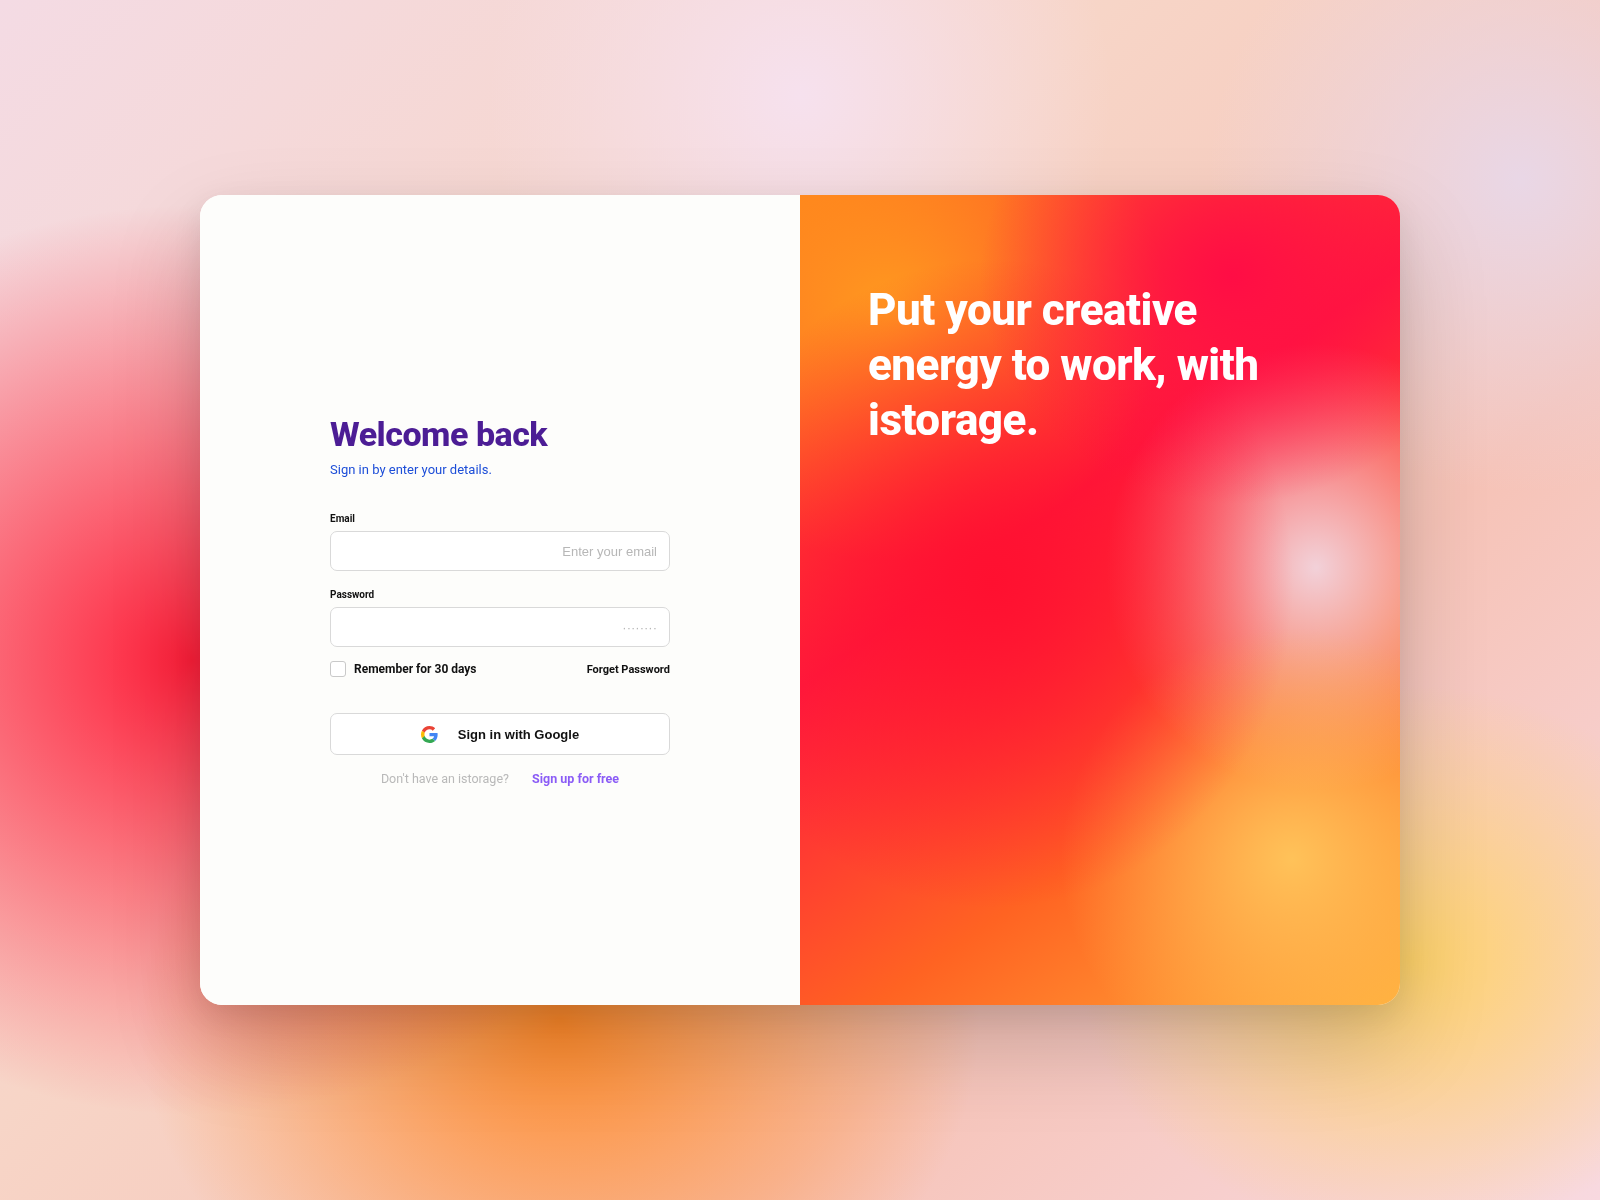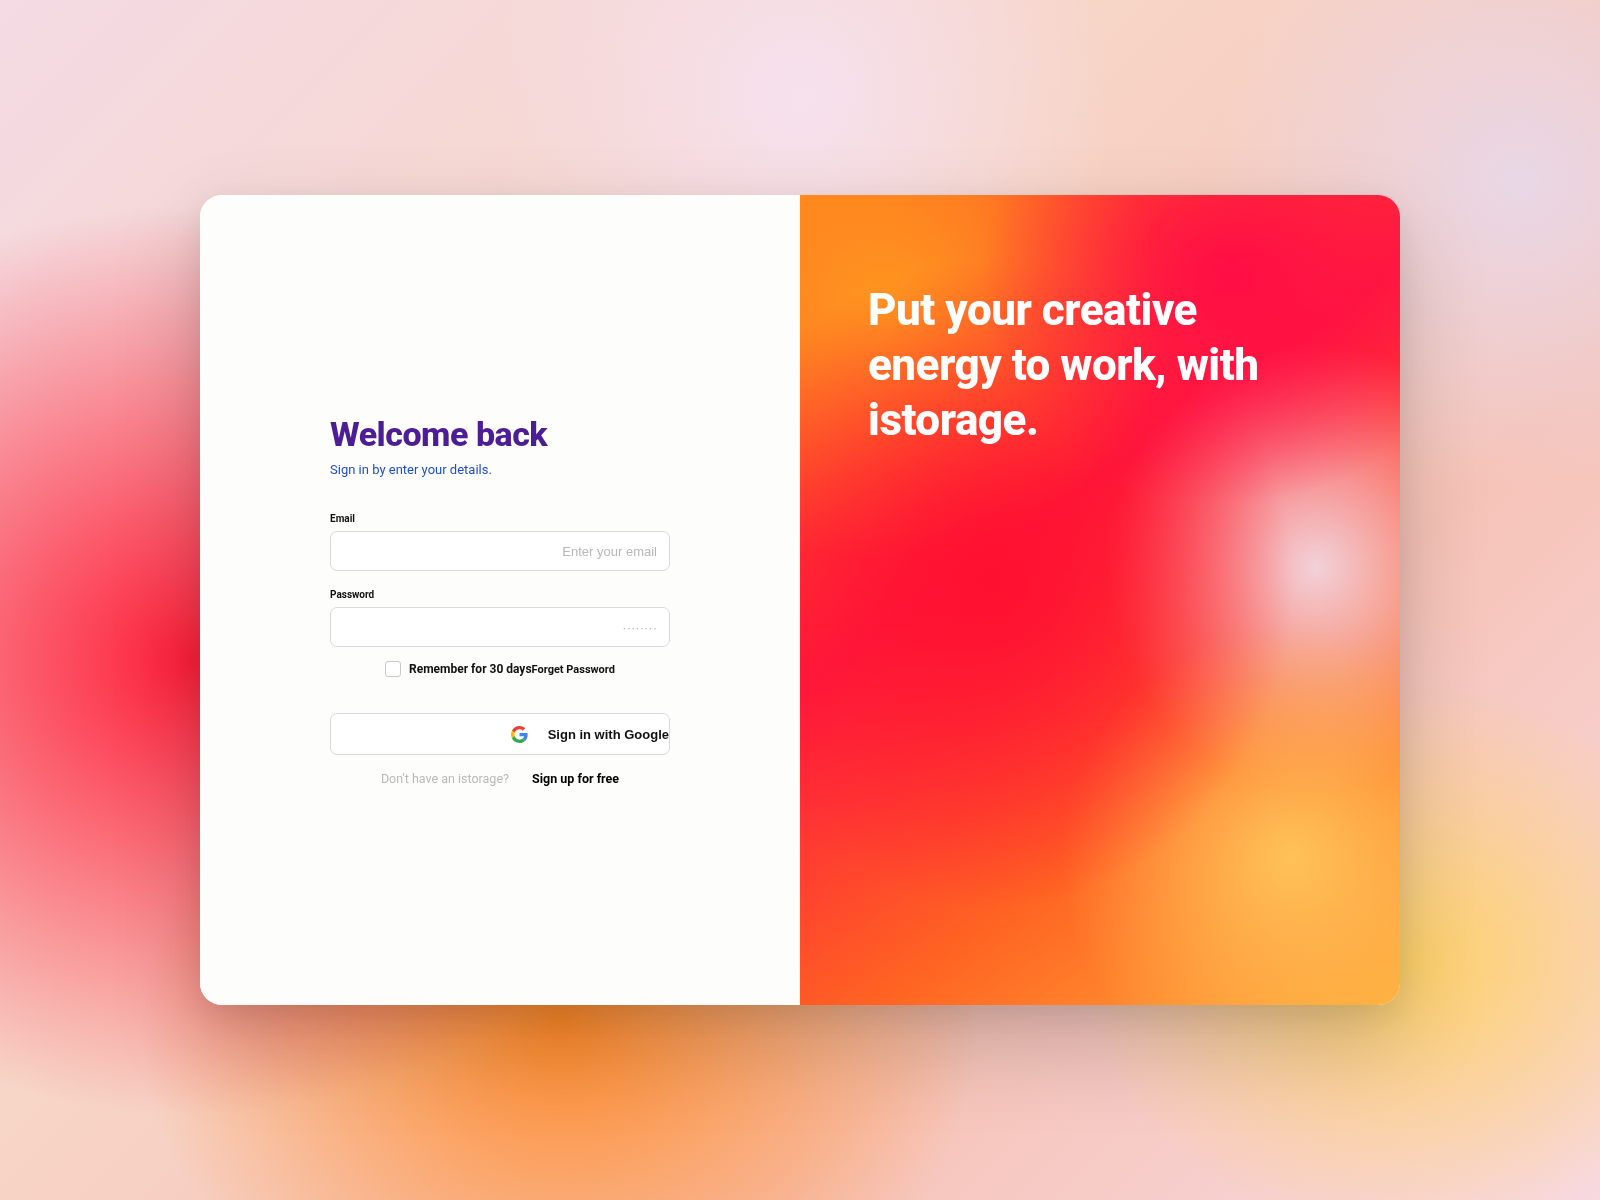--- a/index.html
+++ b/index.html
@@ -68,21 +68,21 @@
     font-size: 13px;
     color: #333;
     background: #fff;
     outline: none;
     margin-bottom: 18px;
     text-align: right;
   }
   .field-input::placeholder { color: #b7b7b7; }
 
   .row {
-    display:flex; align-items:center; justify-content:center;
+    display:flex; align-items:center; justify-content:space-between;
     margin-top: -4px;
     margin-bottom: 36px;
   }
   .remember {
     display:flex; align-items:center; gap:8px;
     font-size: 12px; font-weight:700; color:#111;
   }
   .checkbox {
     width: 16px; height: 16px;
     border: 1px solid #c9c9c9; border-radius: 3px;
@@ -100,31 +100,31 @@
     background:#ff0b3f;
     color:#fff; font-size:13.5px; font-weight:700;
     cursor:pointer;
     margin-bottom: 14px;
   }
 
   .btn-google {
     width:100%; height:42px;
     border:1px solid #d9d9d9; border-radius:7px;
     background:#fff;
-    display:flex; align-items:center; justify-content:flex-end; gap:20px;
+    display:flex; align-items:center; justify-content:center; gap:20px;
     cursor:pointer;
     font-size:13px; font-weight:700; color:#111;
   }
   .google-icon { width:17px; height:17px; display:inline-block; }
 
   .signup-row {
     text-align:center; margin-top:16px; font-size:12.5px;
   }
   .signup-prompt { color:#b9b9b9; }
-  .signup-link { color:#000000; font-weight:700; margin-left:20px; cursor:pointer; }
+  .signup-link { color:#8b5cf6; font-weight:700; margin-left:20px; cursor:pointer; }
 
   .right {
     flex: 1 1 50%;
     position:relative;
     background:
       radial-gradient(420px 380px at 72% 10%, #ff0d45 0%, rgba(255,13,69,0) 60%),
       radial-gradient(520px 560px at 32% 48%, #ff1030 0%, rgba(255,16,48,0) 58%),
       radial-gradient(460px 420px at 15% 14%, #ff9a1f 0%, rgba(255,154,31,0) 60%),
       radial-gradient(420px 420px at 82% 82%, #ffc259 0%, rgba(255,194,89,0) 55%),
       radial-gradient(300px 320px at 86% 46%, #f2d1d9 0%, rgba(242,209,217,0) 70%),

